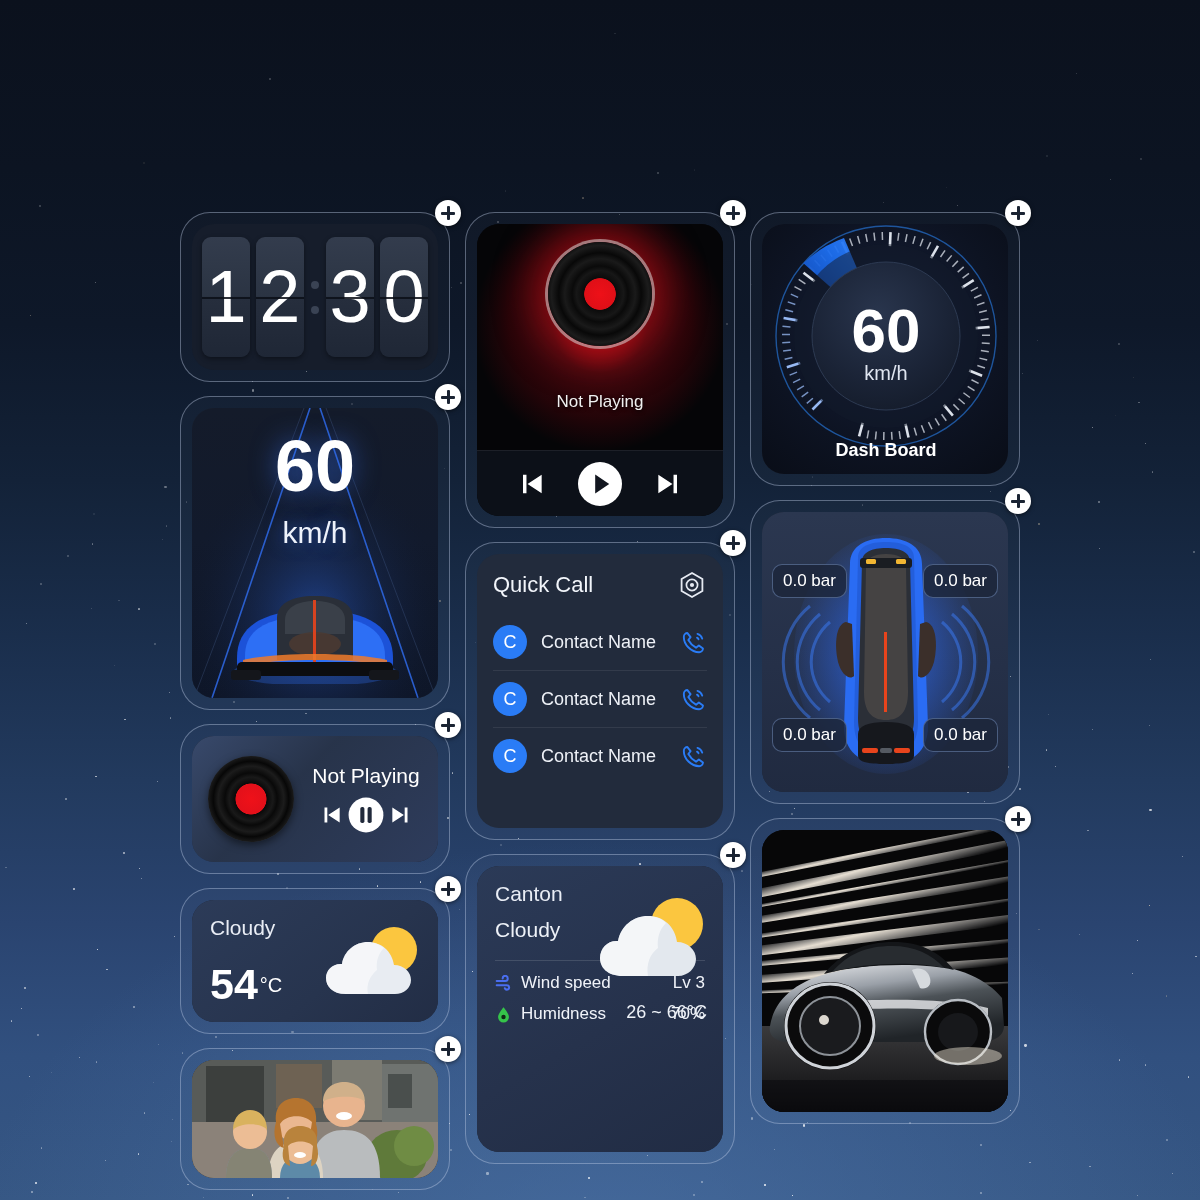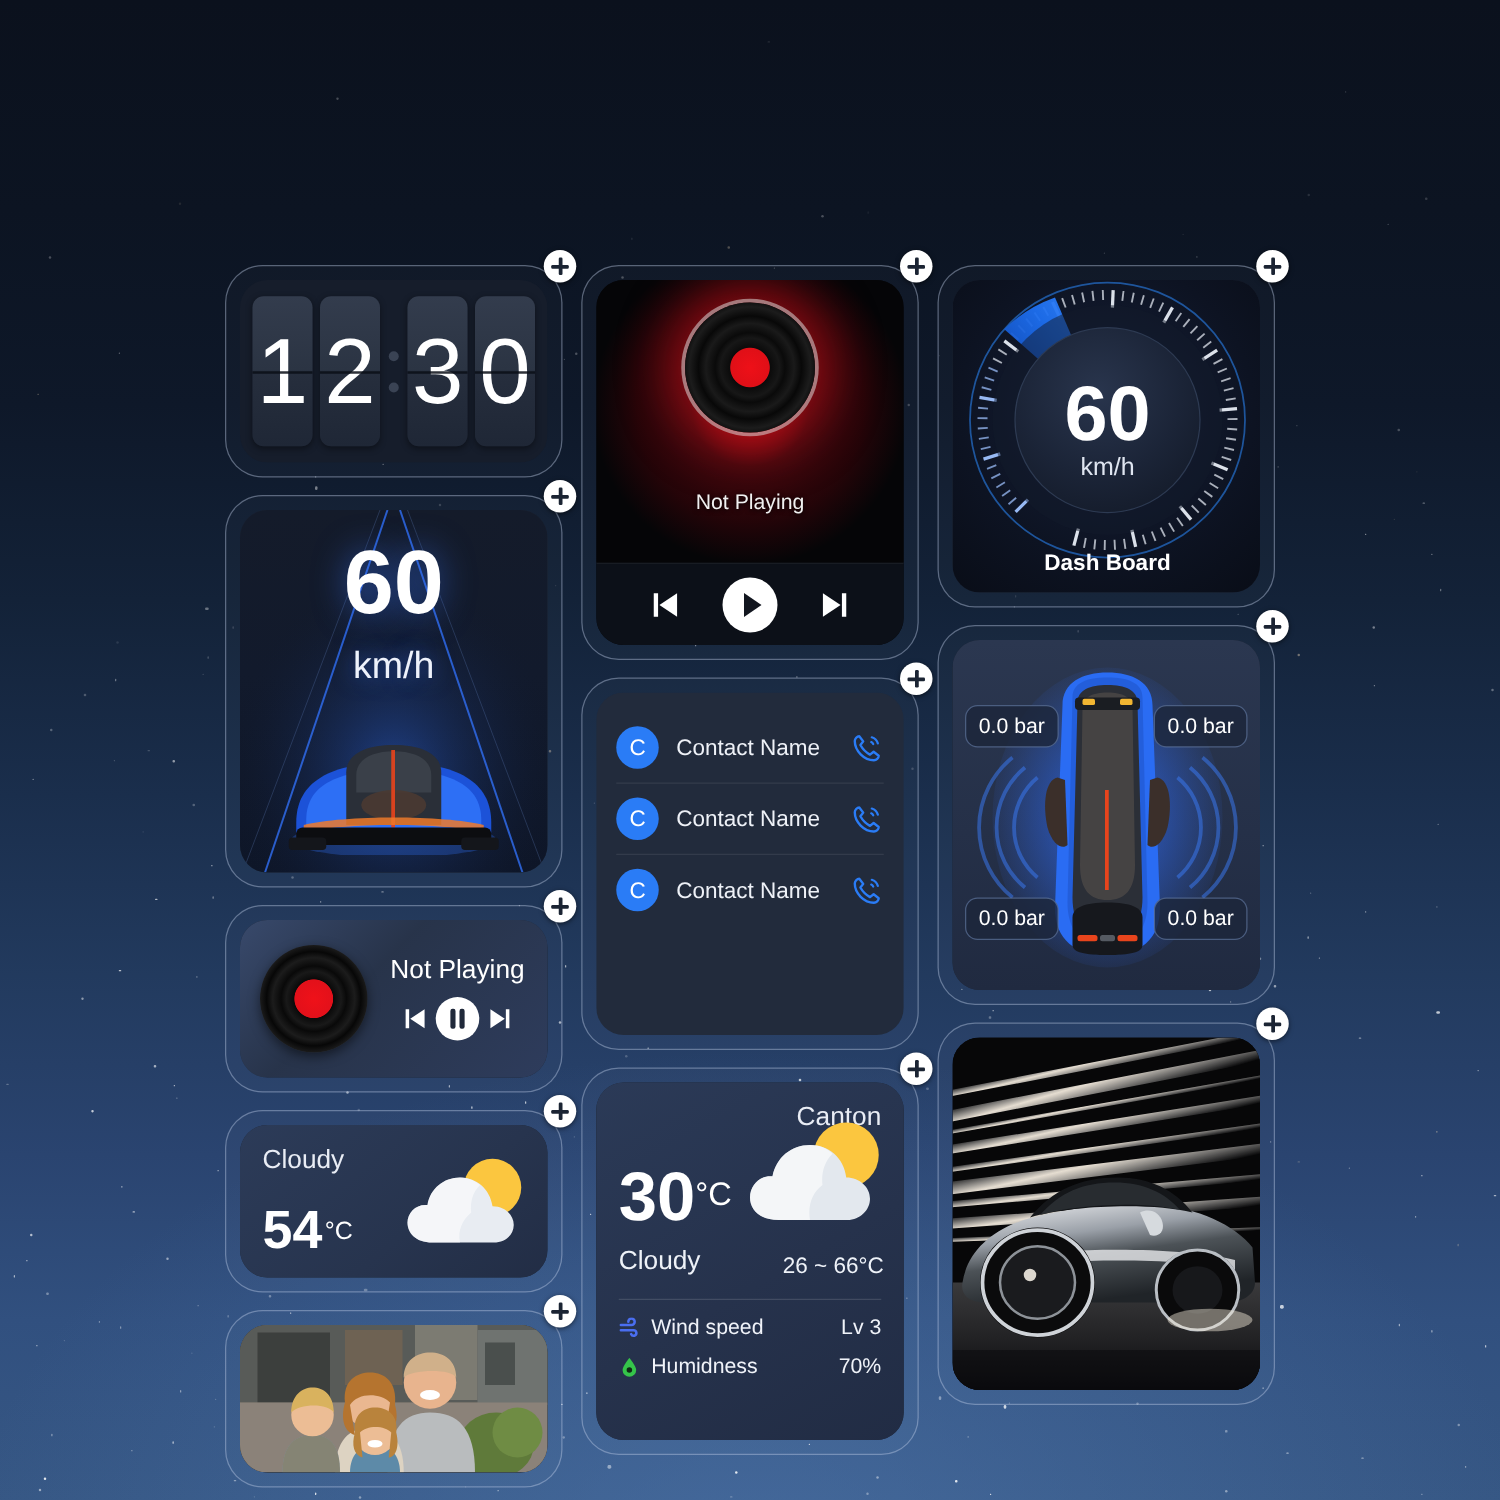--- a/index.html
+++ b/index.html
@@ -162,21 +162,21 @@
   .wx-s { height:122px; position:relative;
           background:linear-gradient(140deg,#2c3b58 0%,#27344e 60%,#222d45 100%); padding:16px 18px; }
   .wx-s .cond { color:#e9edf5; font-size:21px; font-weight:300; }
   .wx-s .temp { position:absolute; left:18px; bottom:16px; color:#fff;
                 font-size:43px; font-weight:bold; line-height:1; }
   .wx-s .temp i { font-size:20px; font-weight:400; font-style:normal; vertical-align:7px; margin-left:2px;}
 
   
   .wx-l { height:286px; position:relative;
           background:linear-gradient(150deg,#2b3a57 0%,#26324c 55%,#212c44 100%); padding:16px 18px 12px; }
-  .wx-l .city { color:#e9edf5; font-size:21px; font-weight:300;text-align:right; }
+  .wx-l .city { color:#e9edf5; font-size:21px; font-weight:300; }
   .wx-l .bigtemp { color:#fff; font-size:55px; font-weight:bold; line-height:1; margin-top:24px; }
   .wx-l .bigtemp i { font-size:26px; font-weight:400; font-style:normal; vertical-align:12px; }
   .wx-l .range { position:absolute; right:16px; top:136px; color:#eef2f8; font-size:18px; }
   .wx-l .cond2 { color:#eef2f8; font-size:21px; font-weight:300; margin-top:12px; }
   .wx-l .sep { height:1px; background:rgba(255,255,255,0.13); margin:18px 0 12px; }
   .wx-l .det { display:flex; align-items:center; justify-content:space-between;
                color:#f0f3f9; font-size:17px; margin-bottom:11px; }
   .wx-l .det .lbl { display:flex; align-items:center; gap:9px; }
 
   
@@ -707,20 +707,28 @@
             </div>
           </div>
         </div>
       </div>
 
       <div class="w">
         <div class="frame">
           <div class="plus"></div>
           <div class="card">
             <div class="qc">
+              <div class="qc-head">
+                <div class="qc-title">Quick Call</div>
+                <svg width="30" height="30" viewBox="0 0 30 30">
+                  <path d="M15 3 L25.4 9 V21 L15 27 L4.6 21 V9 Z" fill="none" stroke="#e6eaf2" stroke-width="1.8"></path>
+                  <circle cx="15" cy="15" r="5.6" fill="none" stroke="#e6eaf2" stroke-width="1.7"></circle>
+                  <circle cx="15" cy="15" r="2.1" fill="#e6eaf2"></circle>
+                </svg>
+              </div>
               <div class="qc-row">
                 <div class="av">C</div>
                 <div class="qc-name">Contact Name</div>
                 <svg width="27" height="27" viewBox="0 0 24 24">
                   <path d="M6.6 3.6 C5 3.6 3.4 5.2 3.4 7 C3.4 14 10 20.6 17 20.6 C18.8 20.6 20.4 19 20.4 17.4 L16.8 14.6 L14.2 16.6 C12 15.4 8.6 12 7.4 9.8 L9.4 7.2 Z" fill="none" stroke="#2a7cf6" stroke-width="1.7" stroke-linejoin="round"></path>
                   <path d="M15.5 4.3 A6.4 6.4 0 0 1 19.8 8.6" fill="none" stroke="#2a7cf6" stroke-width="1.6" stroke-linecap="round"></path>
                   <path d="M15.1 7.7 A3.2 3.2 0 0 1 16.5 9.1" fill="none" stroke="#2a7cf6" stroke-width="1.6" stroke-linecap="round"></path>
                 </svg>
               </div>
               <div class="qc-row">
@@ -750,23 +758,20 @@
         <div class="frame">
           <div class="plus"></div>
           <div class="card">
             <div class="wx-l">
               <div class="city">Canton</div>
               <svg width="128" height="100" viewBox="0 0 128 100" style="position:absolute;right:6px;top:24px">
                 <circle cx="88" cy="34" r="26" fill="#fbc63f"></circle>
                 <path d="M34 86 C18 86 11 77 11 68 C11 58 19 50 29 51 C32 36 44 26 59 26 C74 26 86 36 88 52 C99 52 107 60 107 69 C107 78 99 86 89 86 Z" fill="#e3e8ee"></path>
                 <path d="M34 86 C18 86 11 77 11 68 C11 58 19 50 29 51 C32 36 44 26 59 26 C66 26 72 28 77 33 C70 40 68 49 69 58 C61 64 57 74 59 86 Z" fill="#ffffff" opacity="0.6"></path>
               </svg>
-              <div class="bigtemp">
-                <span>30</span><i>°C</i>
-              </div>
               <div class="range">26 ~ 66°C</div>
               <div class="cond2">Cloudy</div>
               <div class="sep"></div>
               <div class="det">
                 <div class="lbl">
                   <svg width="17" height="17" viewBox="0 0 20 20">
                     <path d="M2 7 H12 A3 3 0 1 0 9 4" fill="none" stroke="#4a6ef0" stroke-width="2.4" stroke-linecap="round"></path>
                     <path d="M2 12 H14 A2.6 2.6 0 1 1 11.6 15.6" fill="none" stroke="#4a6ef0" stroke-width="2.4" stroke-linecap="round"></path>
                   </svg>
                   <span>Wind speed</span>

